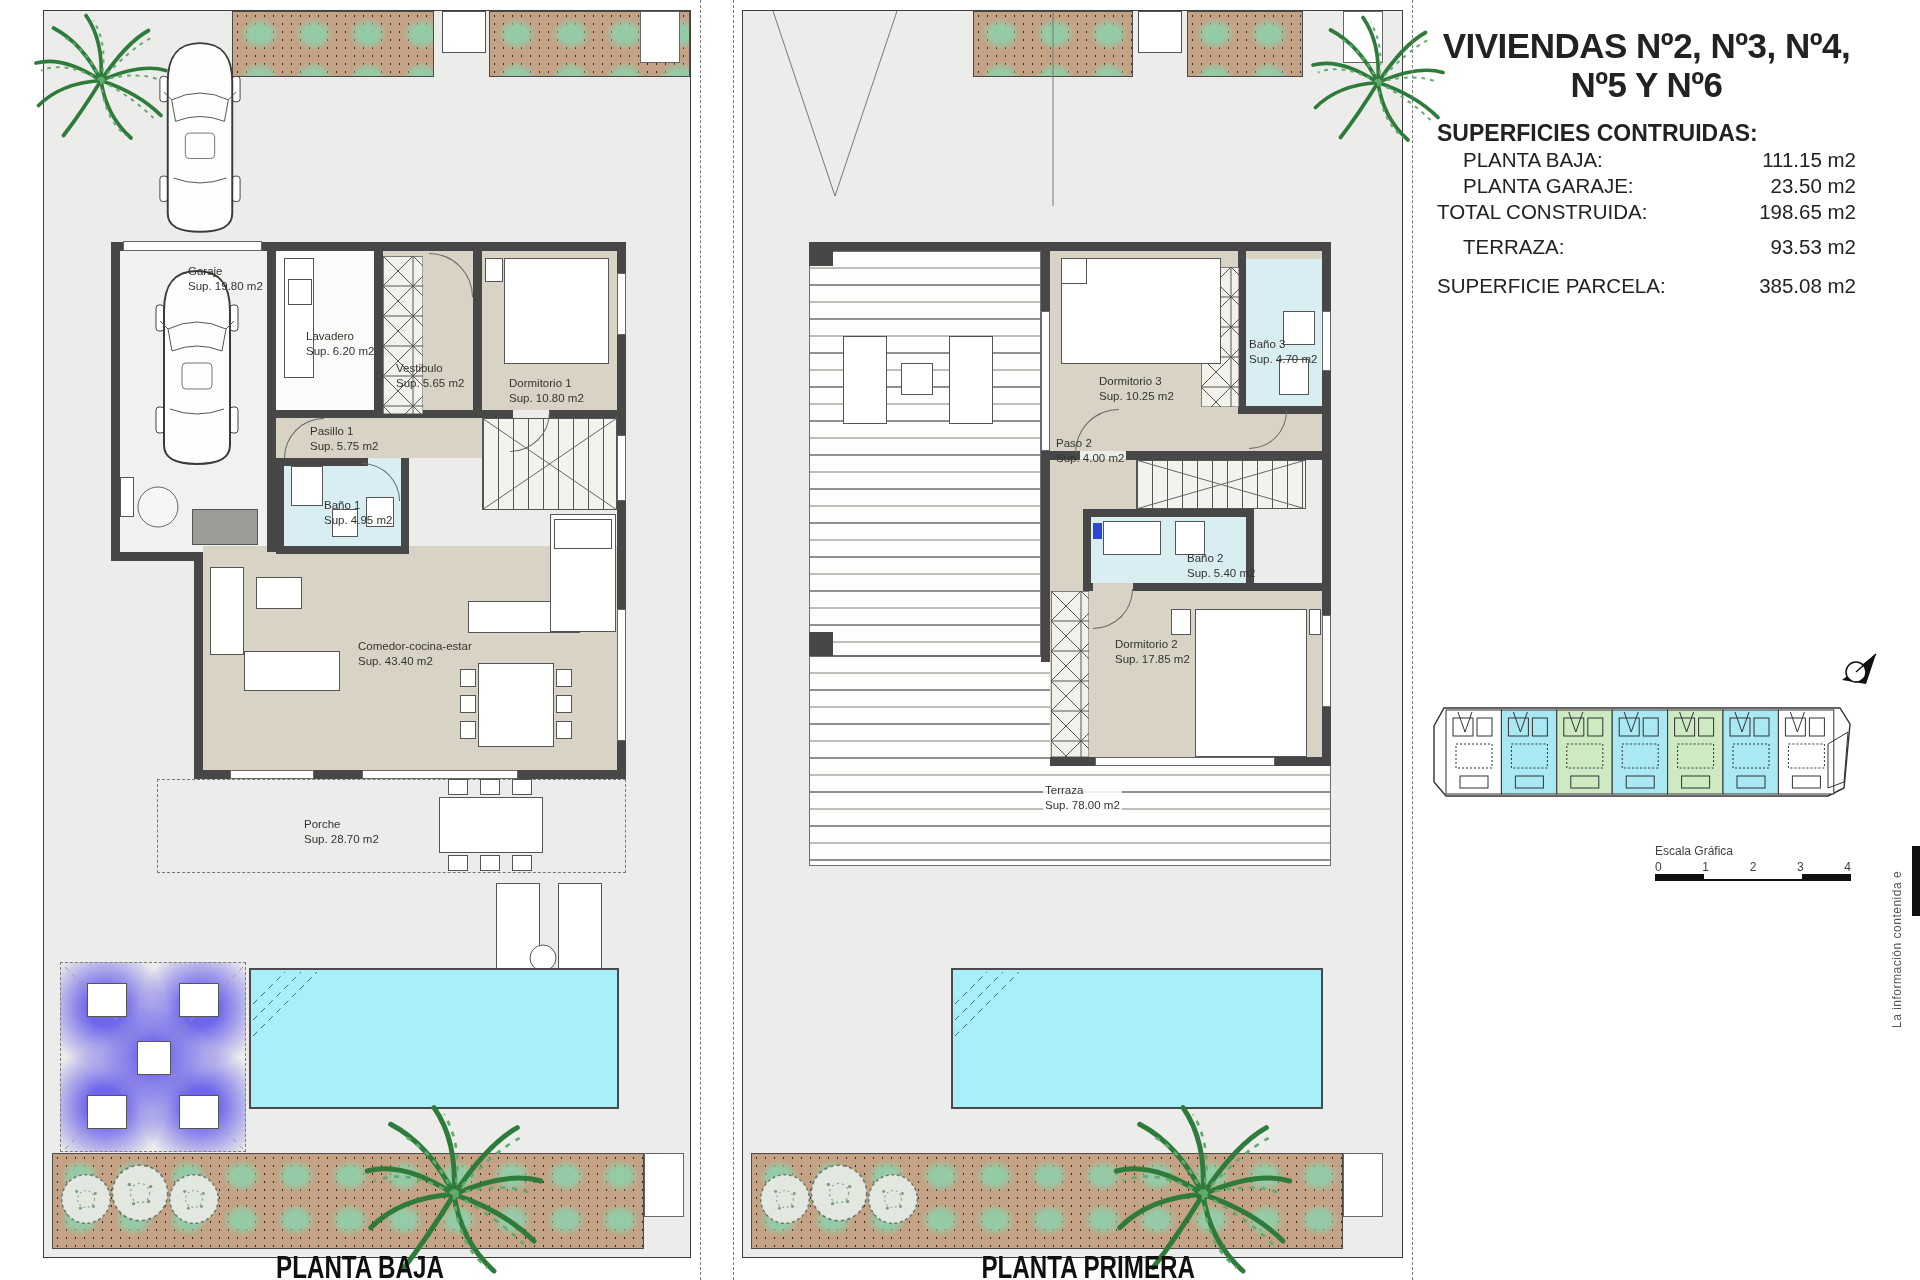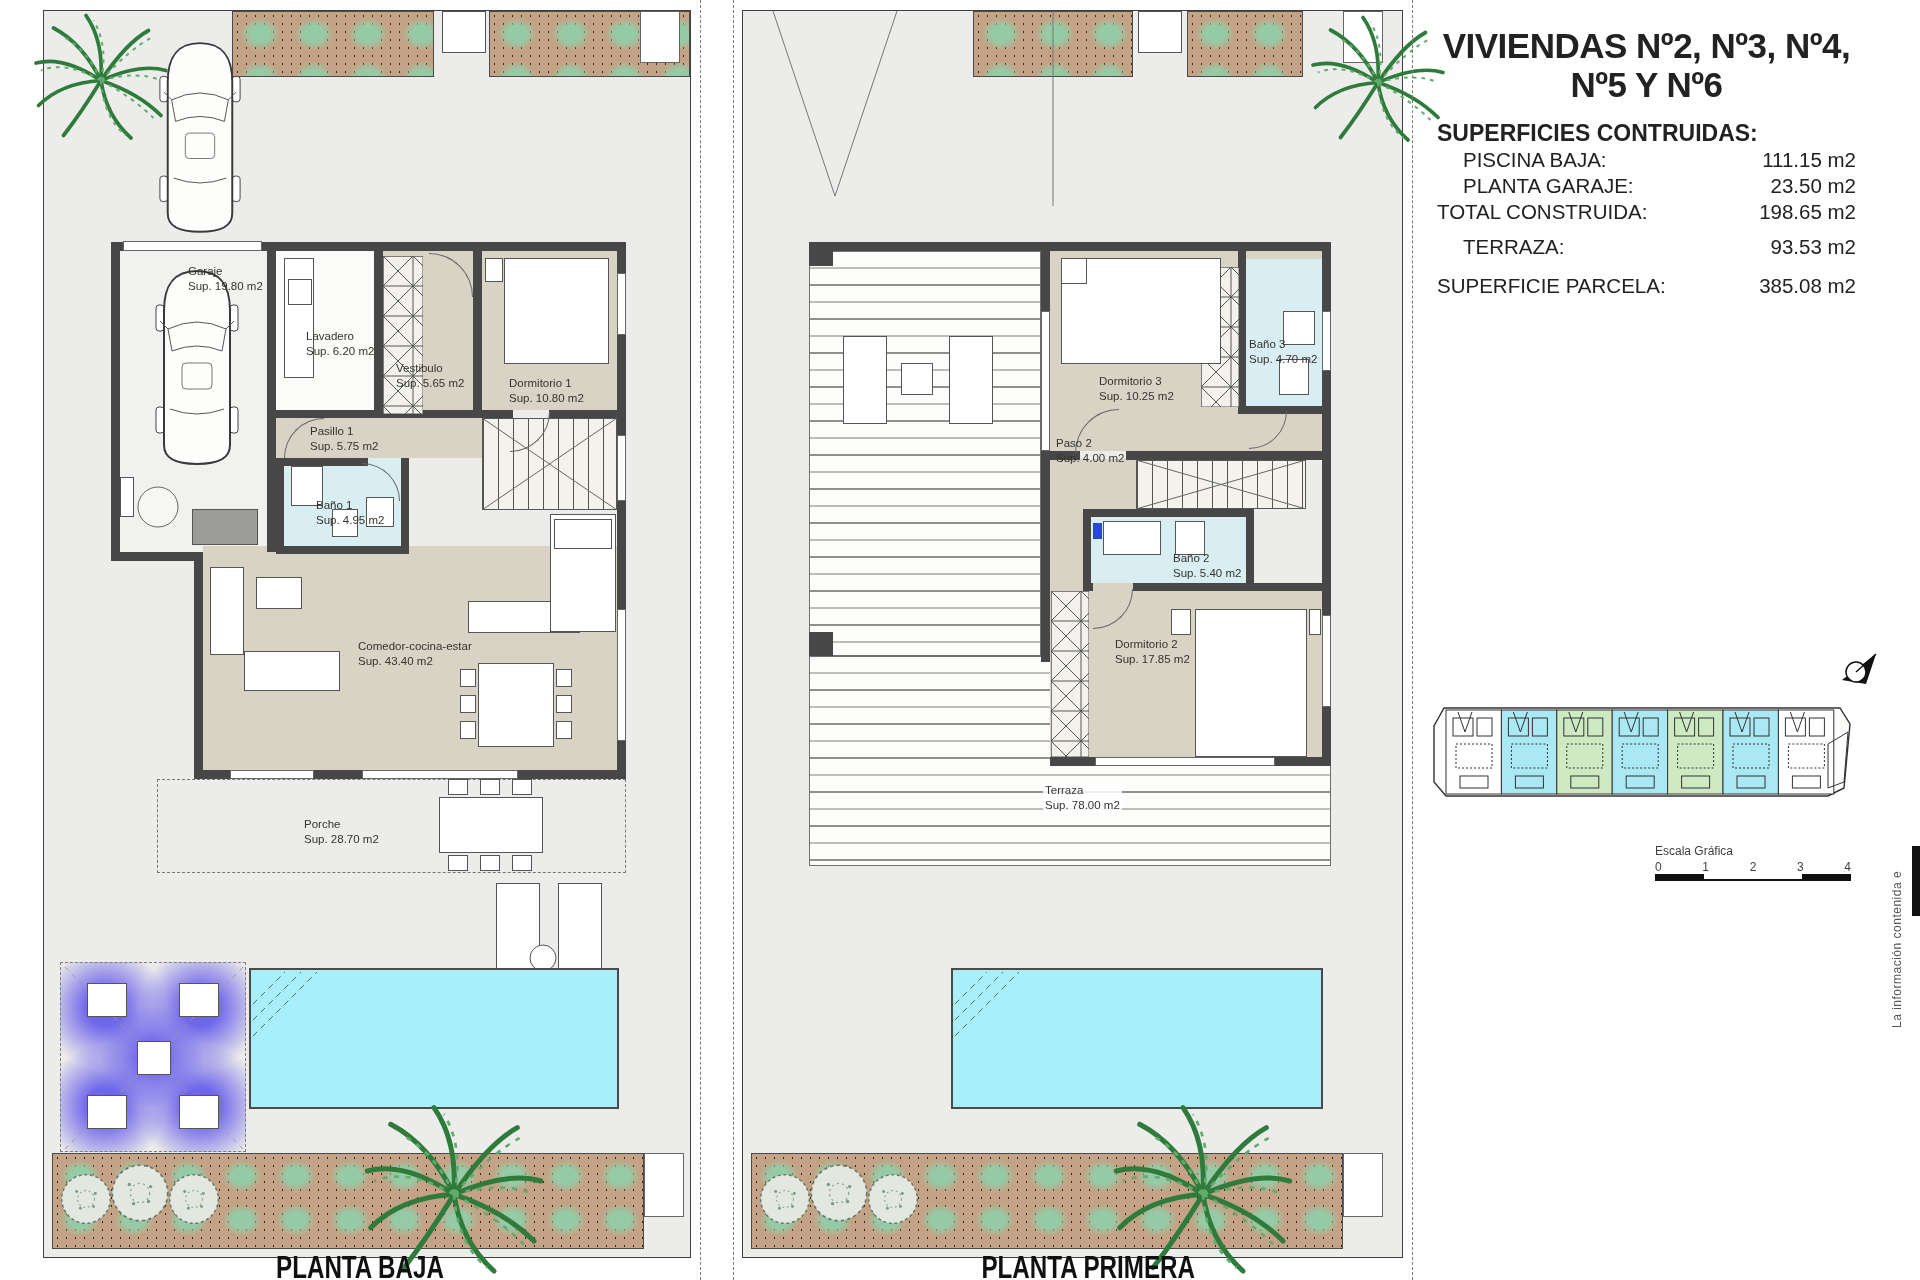--- a/index.html
+++ b/index.html
@@ -268,21 +268,21 @@
     <div>Sup. 5.65 m2</div>
     </div>
   <div class="rlabel" style="left:465px;top:365px">
     <div>Dormitorio 1</div>
     <div>Sup. 10.80 m2</div>
     </div>
   <div class="rlabel" style="left:266px;top:413px">
     <div>Pasillo 1</div>
     <div>Sup. 5.75 m2</div>
     </div>
-  <div class="rlabel" style="left:272px;top:487px">
+  <div class="rlabel" style="left:280px;top:487px">
     <div>Baño 1</div>
     <div>Sup. 4.95 m2</div>
     </div>
   <div class="rlabel" style="left:314px;top:628px">
     <div>Comedor-cocina-estar</div>
     <div>Sup. 43.40 m2</div>
     </div>
   <div class="rlabel" style="left:260px;top:806px">
     <div>Porche</div>
     <div>Sup. 28.70 m2</div>
@@ -398,21 +398,21 @@
     <div>Sup. 10.25 m2</div>
     </div>
   <div class="rlabel" style="left:506px;top:326px">
     <div>Baño 3</div>
     <div>Sup. 4.70 m2</div>
     </div>
   <div class="rlabel" style="left:313px;top:425px">
     <div>Paso 2</div>
     <div>Sup. 4.00 m2</div>
     </div>
-  <div class="rlabel" style="left:430px;top:540px">
+  <div class="rlabel" style="left:444px;top:540px">
     <div>Baño 2</div>
     <div>Sup. 5.40 m2</div>
     </div>
   <div class="rlabel" style="left:372px;top:626px">
     <div>Dormitorio 2</div>
     <div>Sup. 17.85 m2</div>
     </div>
   <div class="rlabel" style="left:300px;top:772px;z-index:35">
     <div class="chip">Terraza</div>
     <div class="chip">Sup. 78.00 m2</div>
@@ -424,21 +424,21 @@
 <div class="pline" style="left:1412px"></div>
 
 <div class="caption" style="left:240px;top:1250px;width:240px;text-align:center">PLANTA BAJA</div>
 <div class="caption" style="left:955px;top:1250px;width:240px;text-align:center">PLANTA PRIMERA</div>
 
 <aside id="info">
   <div class="title">VIVIENDAS Nº2, Nº3, Nº4,</div>
   <div class="title">Nº5 Y Nº6</div>
   <div class="heading">SUPERFICIES CONTRUIDAS:</div>
   <div class="srow">
-    <span>PISCINA BAJA:</span>
+    <span>PLANTA BAJA:</span>
     <span>111.15 m2</span>
     </div>
   <div class="srow">
     <span>PLANTA GARAJE:</span>
     <span>23.50 m2</span>
     </div>
   <div class="srow total">
     <span>TOTAL CONSTRUIDA:</span>
     <span>198.65 m2</span>
     </div>

